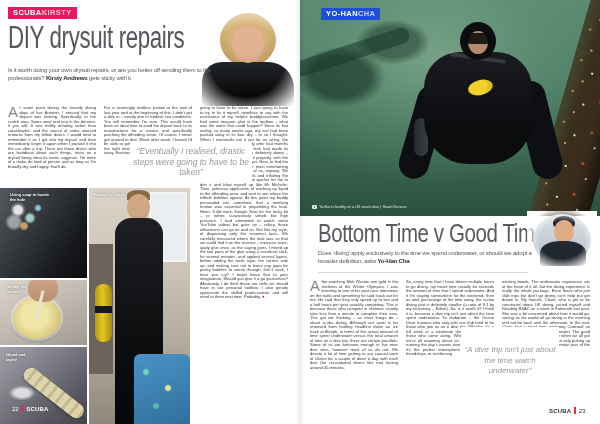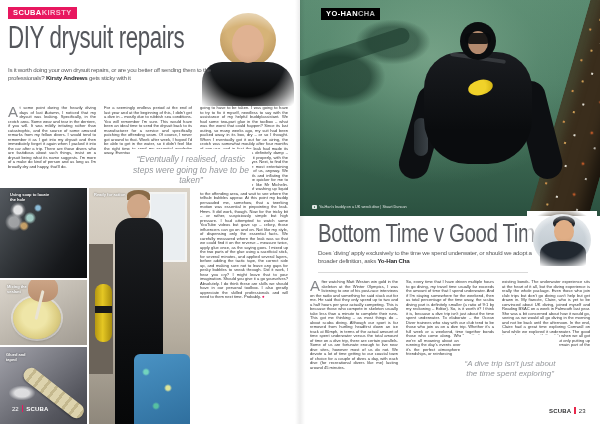--- a/index.html
+++ b/index.html
@@ -7,21 +7,21 @@
     width:600px;height:424px;position:relative;overflow:hidden;
     background:#ffffff;font-family:"Liberation Sans",sans-serif;
     -webkit-font-smoothing:antialiased;
   }
   .abs{position:absolute;}
 
   
   .tag{display:inline-block;color:#fff;font-size:7.5px;font-weight:bold;
        padding:2px 5px;letter-spacing:.4px;line-height:1;}
   .tag-left{left:8px;top:7px;background:#e8175f;}
-  .tag-right{left:321px;top:8px;background:#000000;}
+  .tag-right{left:321px;top:8px;background:#1d4ed8;}
   .tag .lt{font-weight:bold;opacity:.72;}
 
   
   .headline{left:8px;top:20px;font-size:31px;color:#55575c;font-weight:400;
             letter-spacing:-.5px;white-space:nowrap;transform:scaleX(.72);
             transform-origin:left top;}
   .title-right{left:318px;top:219px;font-size:25px;color:#595b60;font-weight:400;
                letter-spacing:-.5px;white-space:nowrap;transform:scaleX(.82);
                transform-origin:left top;}
   .standfirst{font-size:6.2px;line-height:1.32;color:#595a5c;letter-spacing:-.25px;}
@@ -39,21 +39,21 @@
   .c2L{left:104px;top:106px;width:88px;height:82px;}
   .c3L{left:200px;top:106px;width:88px;height:300px;}
   .c1R{left:310px;top:280px;width:88px;height:128px;}
   .c2R{left:406px;top:280px;width:88px;height:128px;}
   .c3R{left:502px;top:280px;width:88px;height:128px;}
   .enddot-l{color:#e8175f;font-size:4.5px;}
   .enddot-r{color:#e8274b;font-size:4.5px;}
 
   
   .pq{background:#fff;display:flex;align-items:center;justify-content:center;
-      text-align:center;font-style:italic;color:#95989c;padding:2px;margin-top:8px;}
+      text-align:center;font-style:italic;color:#95989c;padding:2px;}
   .pq-left{left:130px;top:141px;width:118px;height:38px;font-size:8.5px;line-height:1.22;}
   .pq-right{left:461px;top:327px;width:94px;height:64px;font-size:8px;line-height:1.3;}
 
   
   .cap{font-size:4px;font-weight:bold;color:#fff;line-height:1.3;
        text-shadow:0 0 2px rgba(0,0,0,.65);}
   .credit{left:312px;top:205px;font-size:3.8px;color:rgba(255,255,255,.85);
           display:flex;align-items:center;gap:2px;}
   .cam{width:5px;height:3.5px;background:rgba(255,255,255,.85);border-radius:1px;
        position:relative;display:inline-block;}
@@ -272,21 +272,21 @@
   <div class="abs y-fade"></div>
 </div>
 
 <div class="abs standfirst sf-right"><span>Does ‘diving’ apply exclusively to the time we spend underwater, or should we adopt a broader definition, asks </span><b>Yo-Han Cha</b></div>
 <div class="abs rule-right"></div>
 
 <div class="abs col c1R"><span class="dropcap">A</span><span>fter watching Matt Weston win gold in the skeleton at the Winter Olympics, I was listening to one of his post-race interviews on the radio and something he said stuck out for me. He said that they only spend up to two and a half hours per year actually competing. This is because those who compete in skeleton usually take less than a minute to complete their runs. This got me thinking – as most things do – about scuba diving. Although our sport is far removed from hurtling headfirst down an ice track at 80mph, in terms of the actual amount of time spent underwater versus the total amount of time on a dive trip, there are certain parallels. Some of us are fortunate enough to live near dive sites, however most of us do not. We devote a lot of time getting to our coastal town of choice for a couple of dives a day, with each dive (for recreational divers like me) lasting around 45 minutes.</span></div>
 <div class="abs col c2R"><span>So, every time that I have driven multiple hours to go diving, my travel time usually far exceeds the amount of time that I spend underwater. And if I'm staying somewhere for the weekend, then as total percentage of the time away, the scuba diving part is definitely smaller (a ratio of 9:1 by my reckoning – Editor). So, is it worth it? I think it is, because a dive trip isn't just about the time spent underwater. To elaborate – the Ocean Diver trainees who stay with our club tend to be those who join us on a dive trip. Whether it's a full week or a weekend, time together bonds those who come along. Whether it's because we're all moaning about an early start, or re-running the day's events over an evening meal, it's the perfect atmosphere for forging new friendships, or reinforcing</span></div>
 <div class="abs col c3R"><span>existing bonds. The underwater experience sits at the heart of it all, but the diving experience is really the whole package. Even those who join club trips but don't go diving can't help but get drawn in. My fiancée, Claire, who is yet to be convinced about UK diving, joined myself and Reading BSAC on a week in Falmouth last year. She was a bit concerned about how it would go, seeing as we would all go diving in the morning and not be back until the afternoon. In the end, Claire had a great time exploring Cornwall on land while we explored it underwater. The good times she enjoyed with the club when we all got back has led them to ‘joke’ about only putting up with me in order for Claire to remain part of the group! </span><span class="enddot-r">●</span></div>
 
-<div class="abs pq pq-right">“A dive trip isn't just about the time spent exploring”</div>
+<div class="abs pq pq-right">“A dive trip isn't just about the time watch underwater”</div>
 
 <div class="abs footer foot-right">
   <b>SCUBA</b>
   <span class="bar"></span>
   <span>23</span>
 </div>
 
 <div class="abs fold"></div>
 
 </body></html>

